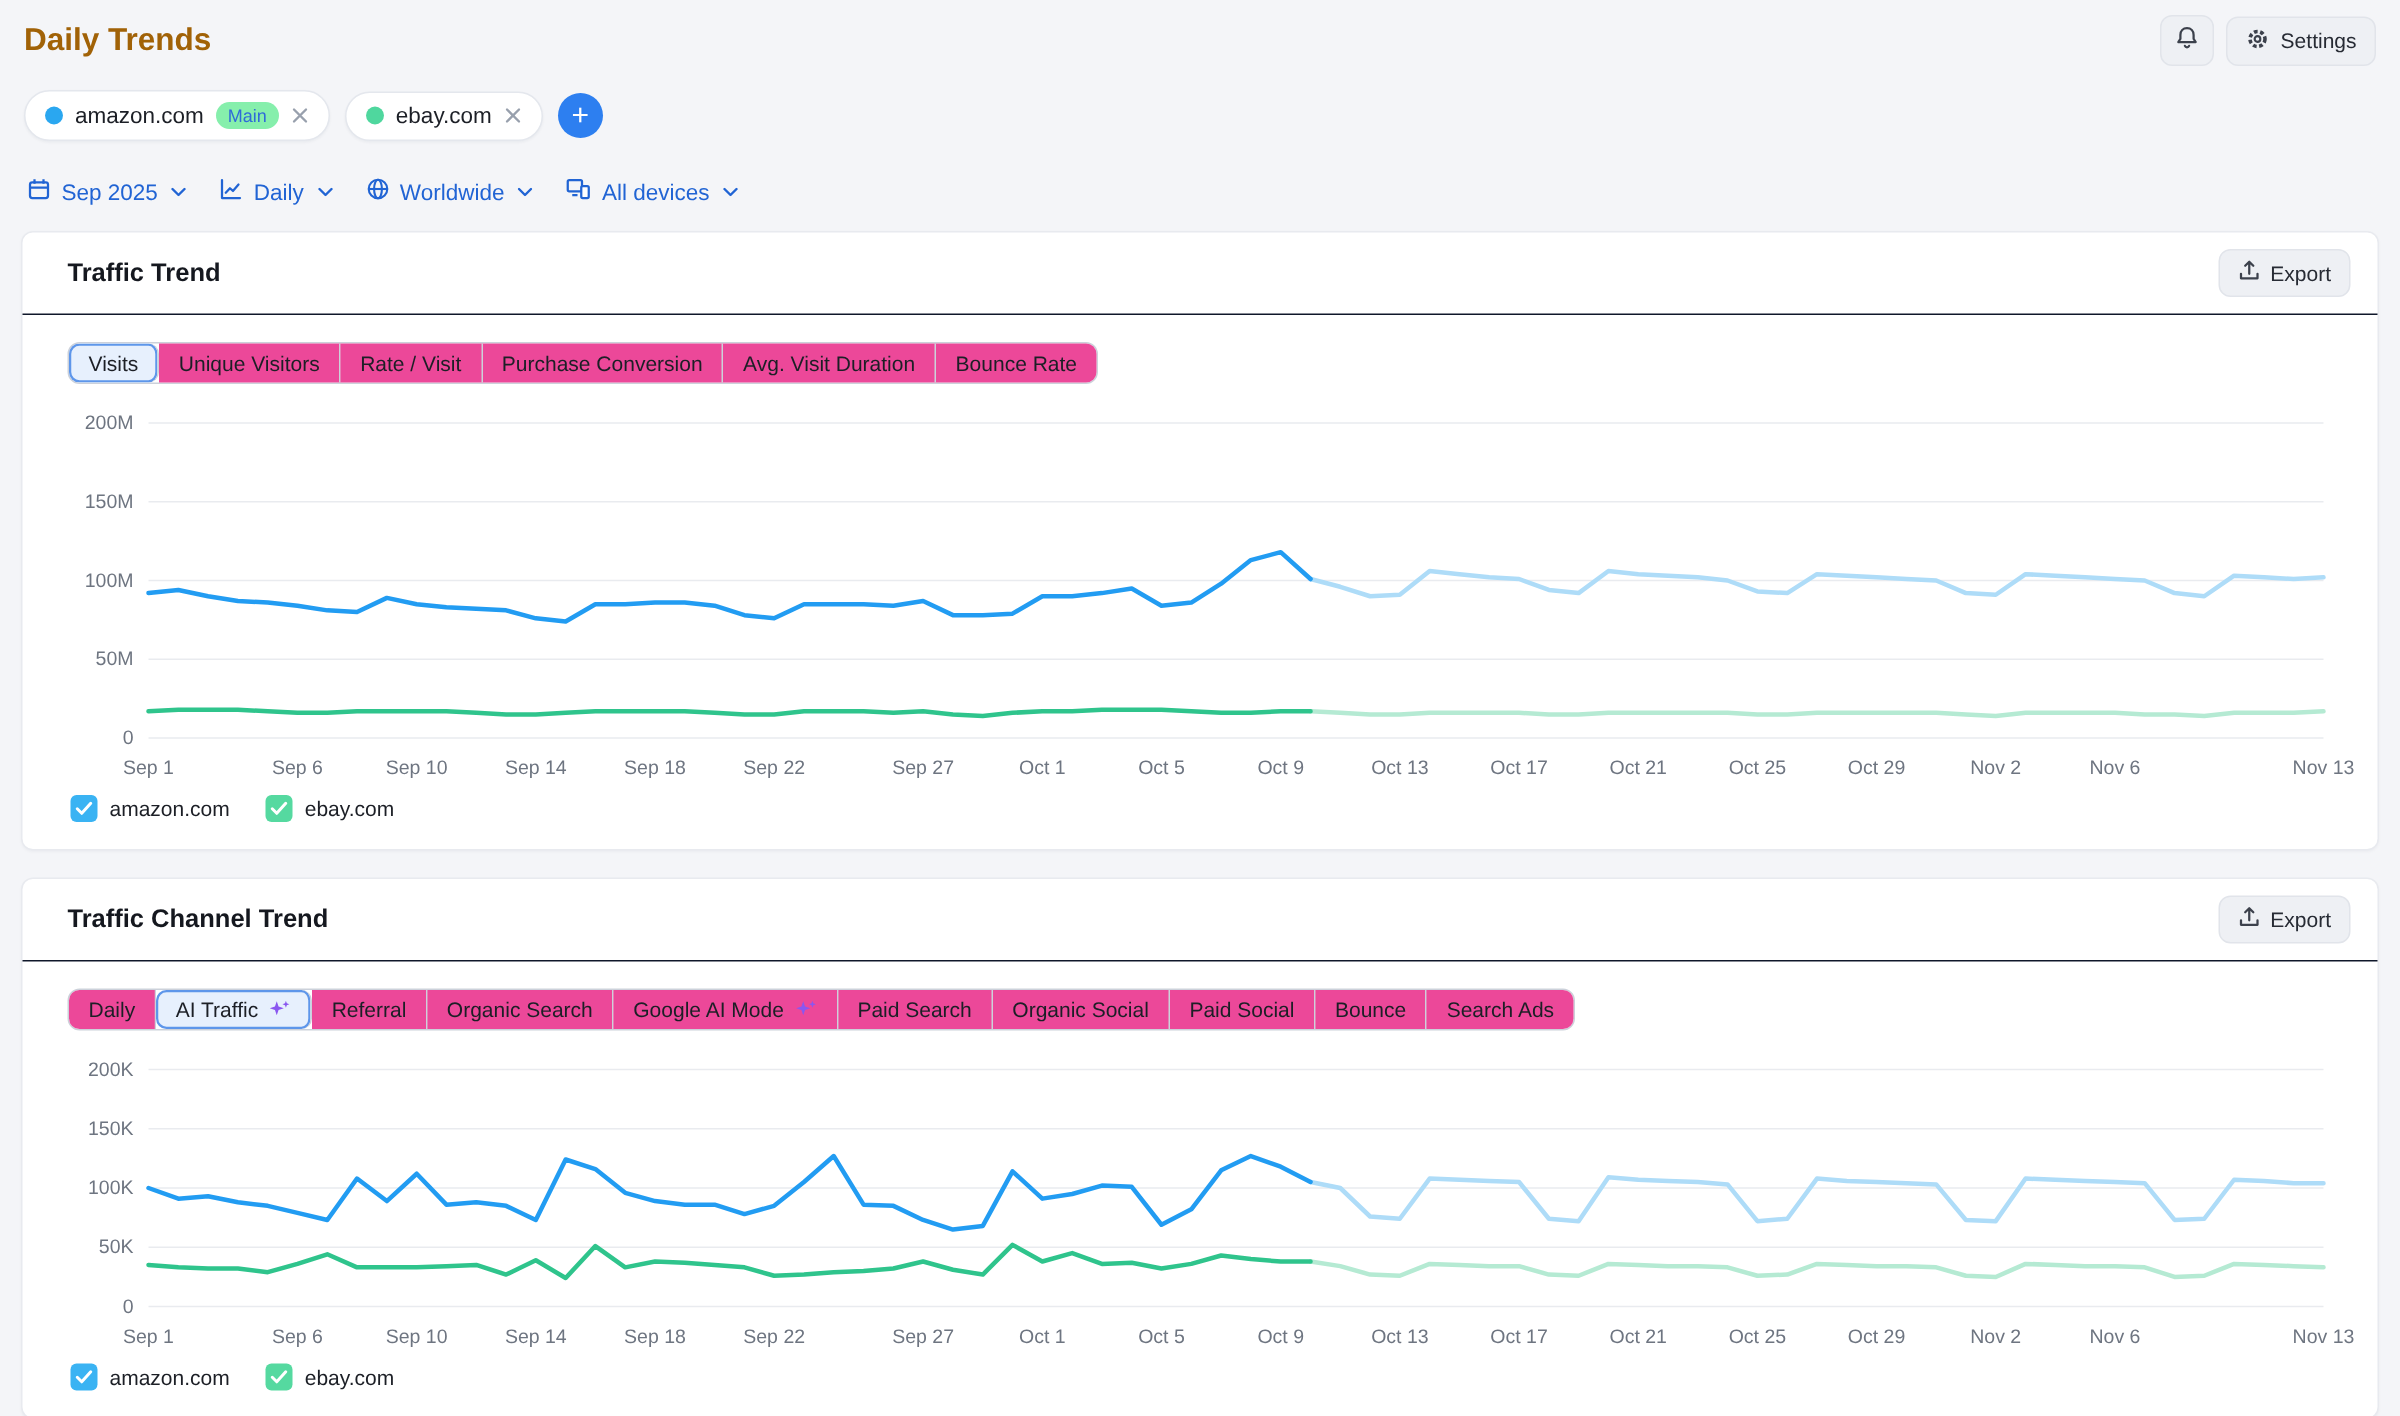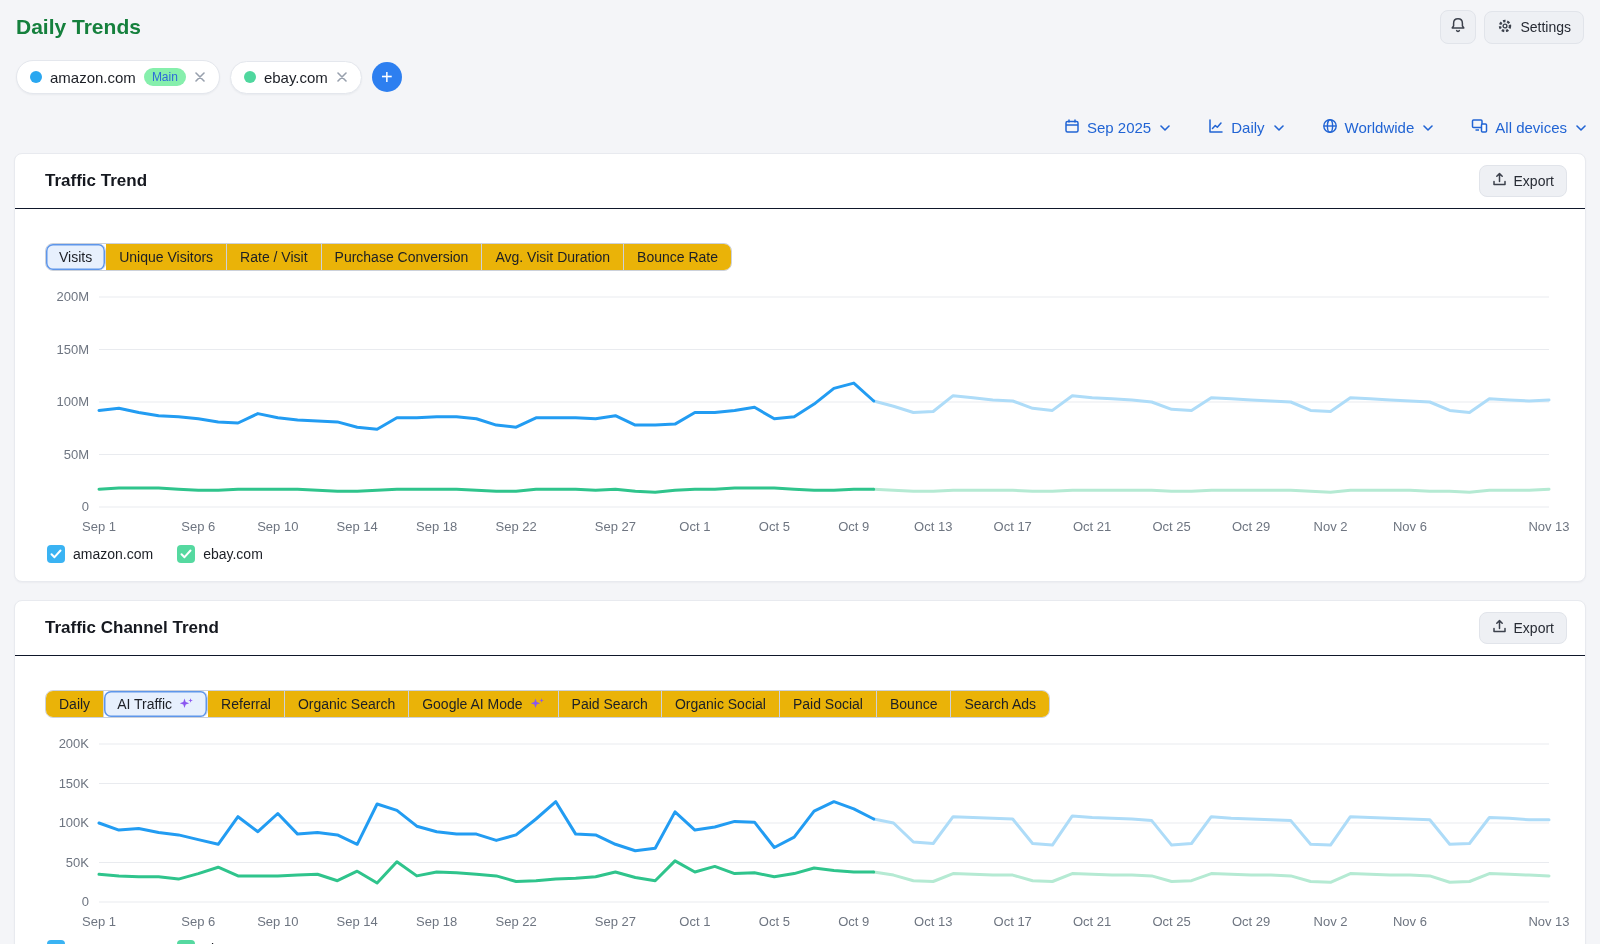--- a/index.html
+++ b/index.html
@@ -6,21 +6,21 @@
   html,body { margin:0; padding:0; }
   body {
     width:1600px; height:944px; overflow:hidden;
     background:#f4f5f8; color:#1c1f26;
     font-family:"Liberation Sans", sans-serif;
   }
   .page { padding:8px 14px 0; }
 
   
   .header-row { display:flex; justify-content:space-between; align-items:center; margin:2px 2px 16px; }
-  .page-title { font-size:21px; font-weight:700; margin:0; color:#15803d; }
+  .page-title { font-size:21px; font-weight:700; margin:0; color:#a16207; }
   .hdr-actions { display:flex; gap:8px; align-items:center; }
   .btn {
     display:inline-flex; align-items:center; gap:7px;
     background:#eef0f4; border:1px solid #e1e4ea; border-radius:8px;
     padding:6px 12px; font-size:14px; color:#272b34; cursor:pointer;
     font-family:inherit;
     text-align:right;
   }
   .btn.icon-only { padding:6px 9px; }
 
@@ -35,38 +35,38 @@
   .dot { width:12px; height:12px; border-radius:50%; }
   .badge-main { background:#86efac; color:#2f6bd8; font-size:12px; padding:2px 8px; border-radius:10px; }
   .chip-x { display:inline-flex; cursor:pointer; padding:1px; }
   .add-btn {
     width:30px; height:30px; border-radius:50%; background:#2d7ff0; border:none;
     color:#fff; font-size:20px; line-height:1; display:flex; align-items:center; justify-content:center;
     cursor:pointer; font-family:inherit;
   }
 
   
-  .filters-row { display:flex; gap:38px; align-items:center; margin:0 0 16px 4px;justify-content:flex-end; }
+  .filters-row { display:flex; gap:22px; align-items:center; margin:0 0 16px 4px; }
   .filter { display:inline-flex; gap:7px; align-items:center; color:#2164d4; font-size:15px; cursor:pointer; }
   .filter .chev { margin-left:2px; display:inline-flex; }
 
   
   .card {
     background:#fff; border:1px solid #e8eaef; border-radius:8px;
     margin-bottom:18px; box-shadow:0 1px 2px rgba(25,35,60,.04);
   }
   .card-hd { display:flex; justify-content:space-between; align-items:center; padding:11px 18px 11px 30px; border-bottom:1px solid #0f172a; }
   .card-title { font-size:17px; font-weight:700; color:#15181f; }
   .card-body { padding:18px 24px 14px 24px; }
 
   
-  .tabs { display:inline-flex; border:1px solid #ccd1da; border-radius:8px; background:#fff; margin:16px 0 14px 6px; }
+  .tabs { display:inline-flex; border:1px solid #ccd1da; border-radius:8px; background:#fff; margin:0 0 14px 6px; }
   .tab {
     padding:5px 13px; font-size:14px; border:none; border-right:1px solid #ccd1da;
-    background:#eab308; display:inline-flex; gap:5px; align-items:center; cursor:pointer;
+    background:#ec4899; display:inline-flex; gap:5px; align-items:center; cursor:pointer;
     color:#1c1f26; font-family:inherit; white-space:nowrap;
   }
   .tab:first-child { border-radius:7px 0 0 7px; }
   .tab:last-child { border-right:none; border-radius:0 7px 7px 0; }
   .tab.selected { background:#e7f0fd; box-shadow:inset 0 0 0 1.5px #5e96ea; border-radius:7px; }
   .sparkle { display:inline-flex; margin-left:2px; }
 
   .chart-wrap { margin:0; }
   svg.chart { display:block; overflow:visible; }
   svg.chart text { font-size:13px; fill:#6e7581; font-family:"Liberation Sans", sans-serif; }

